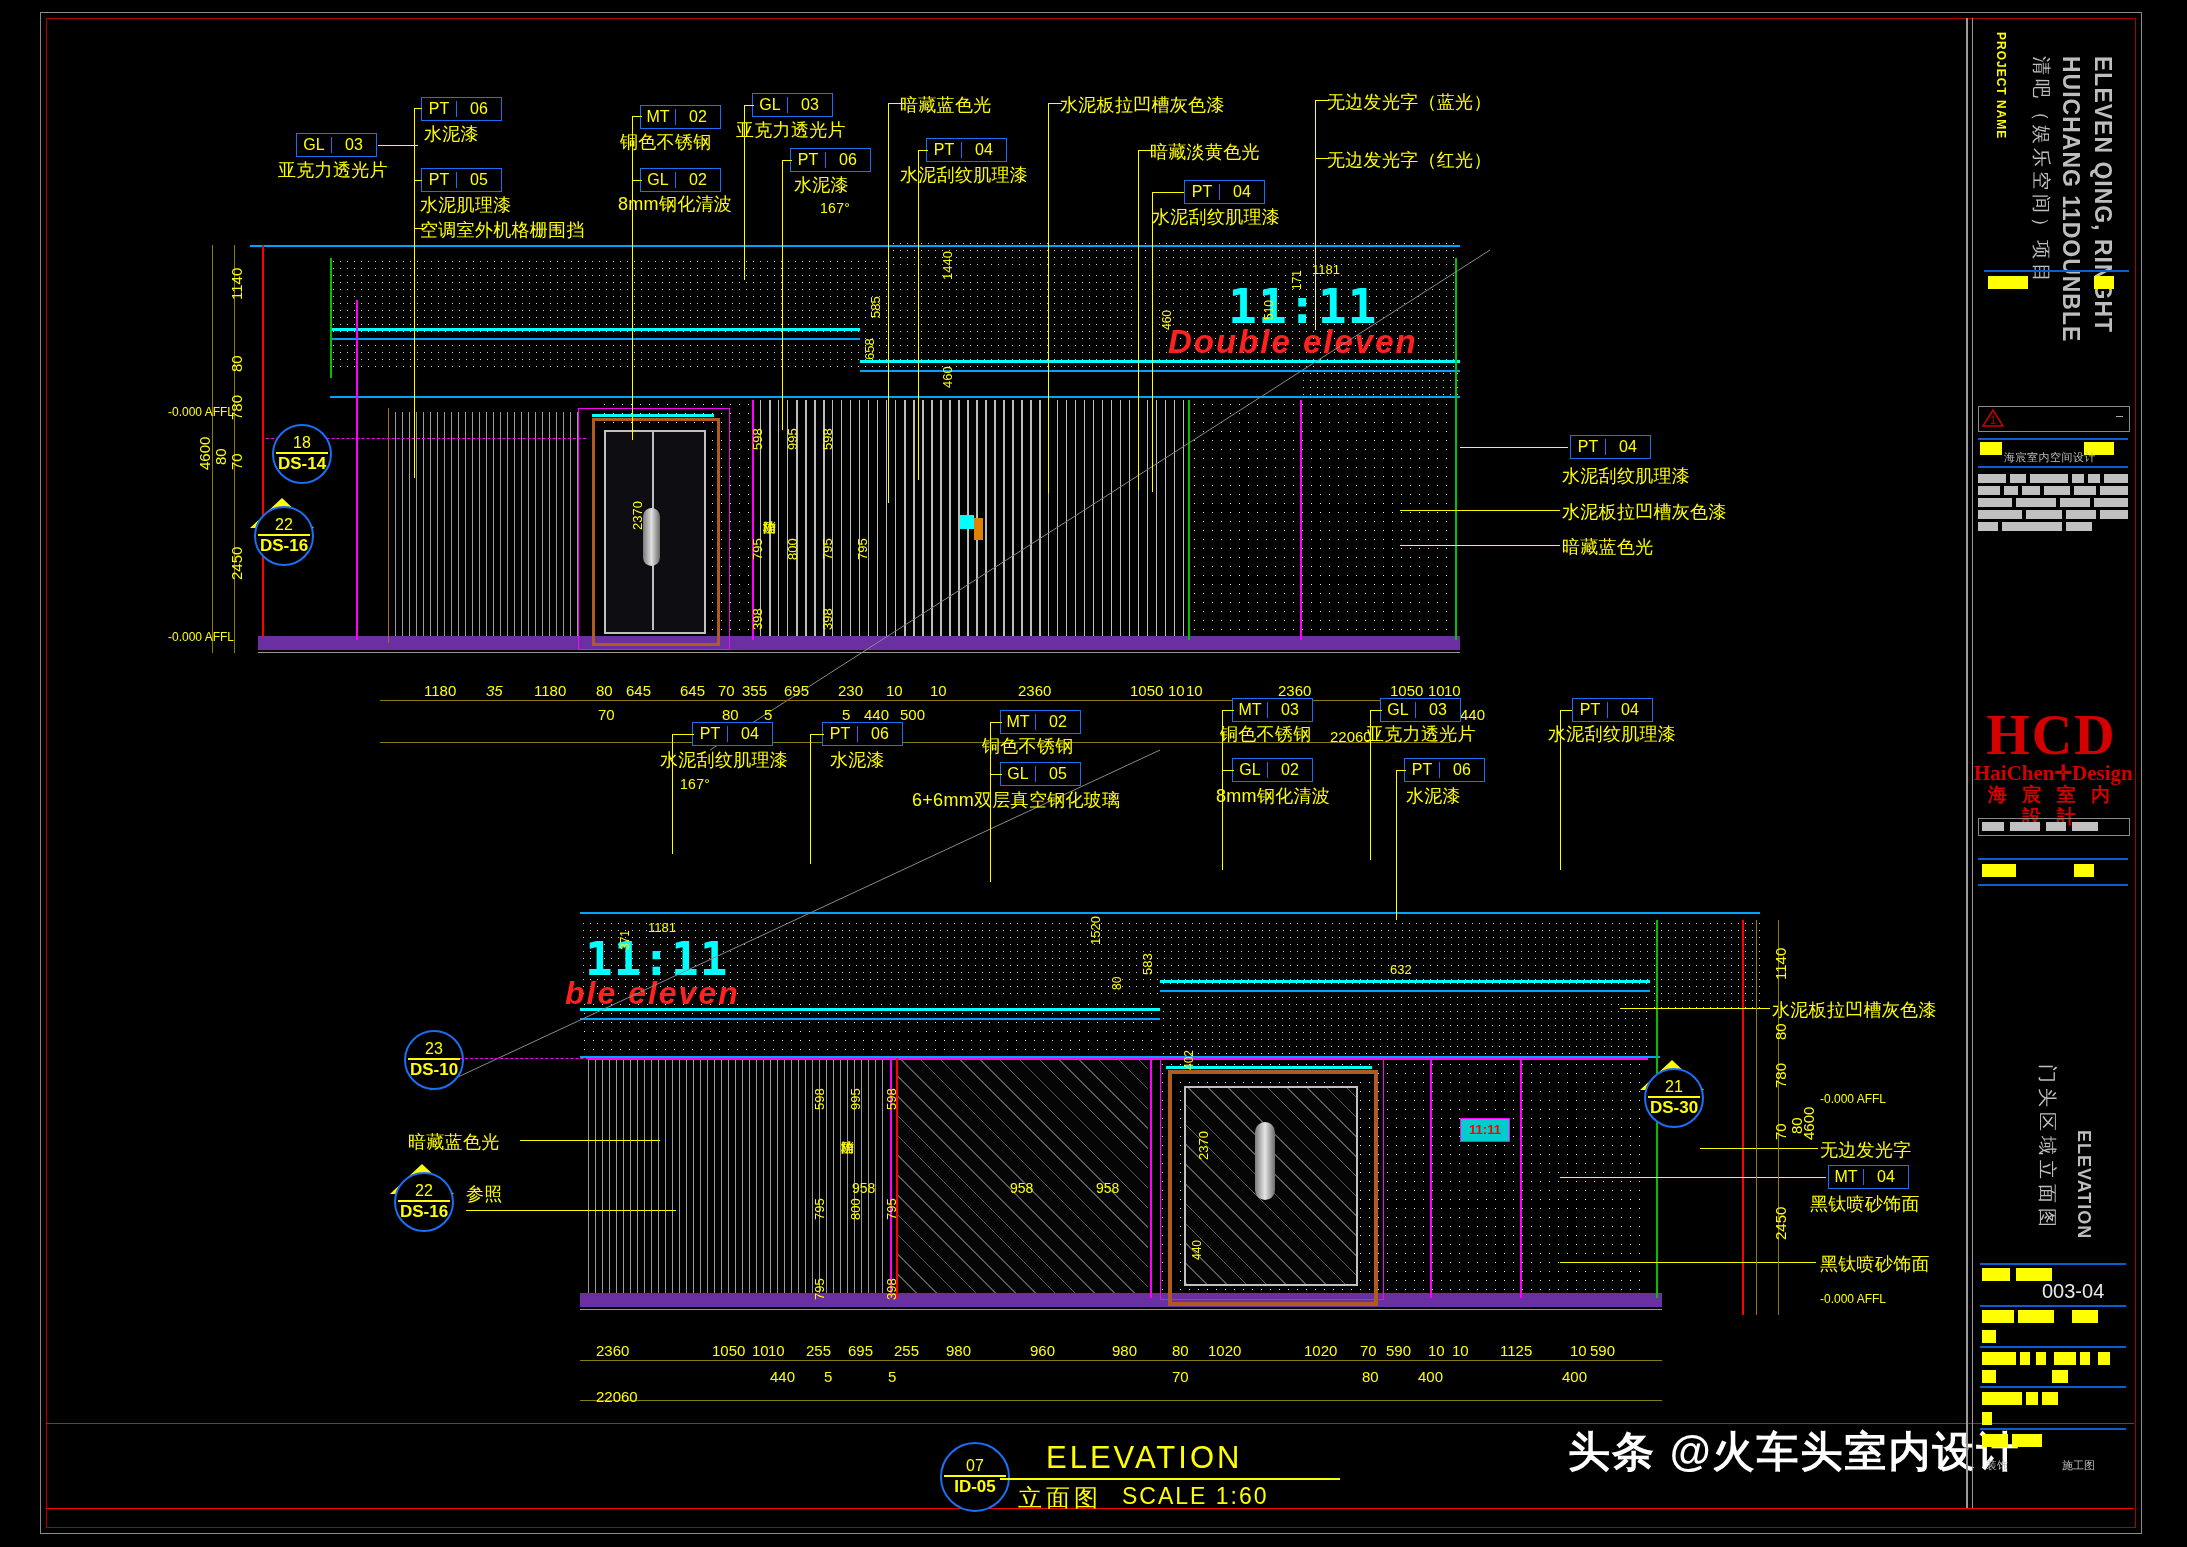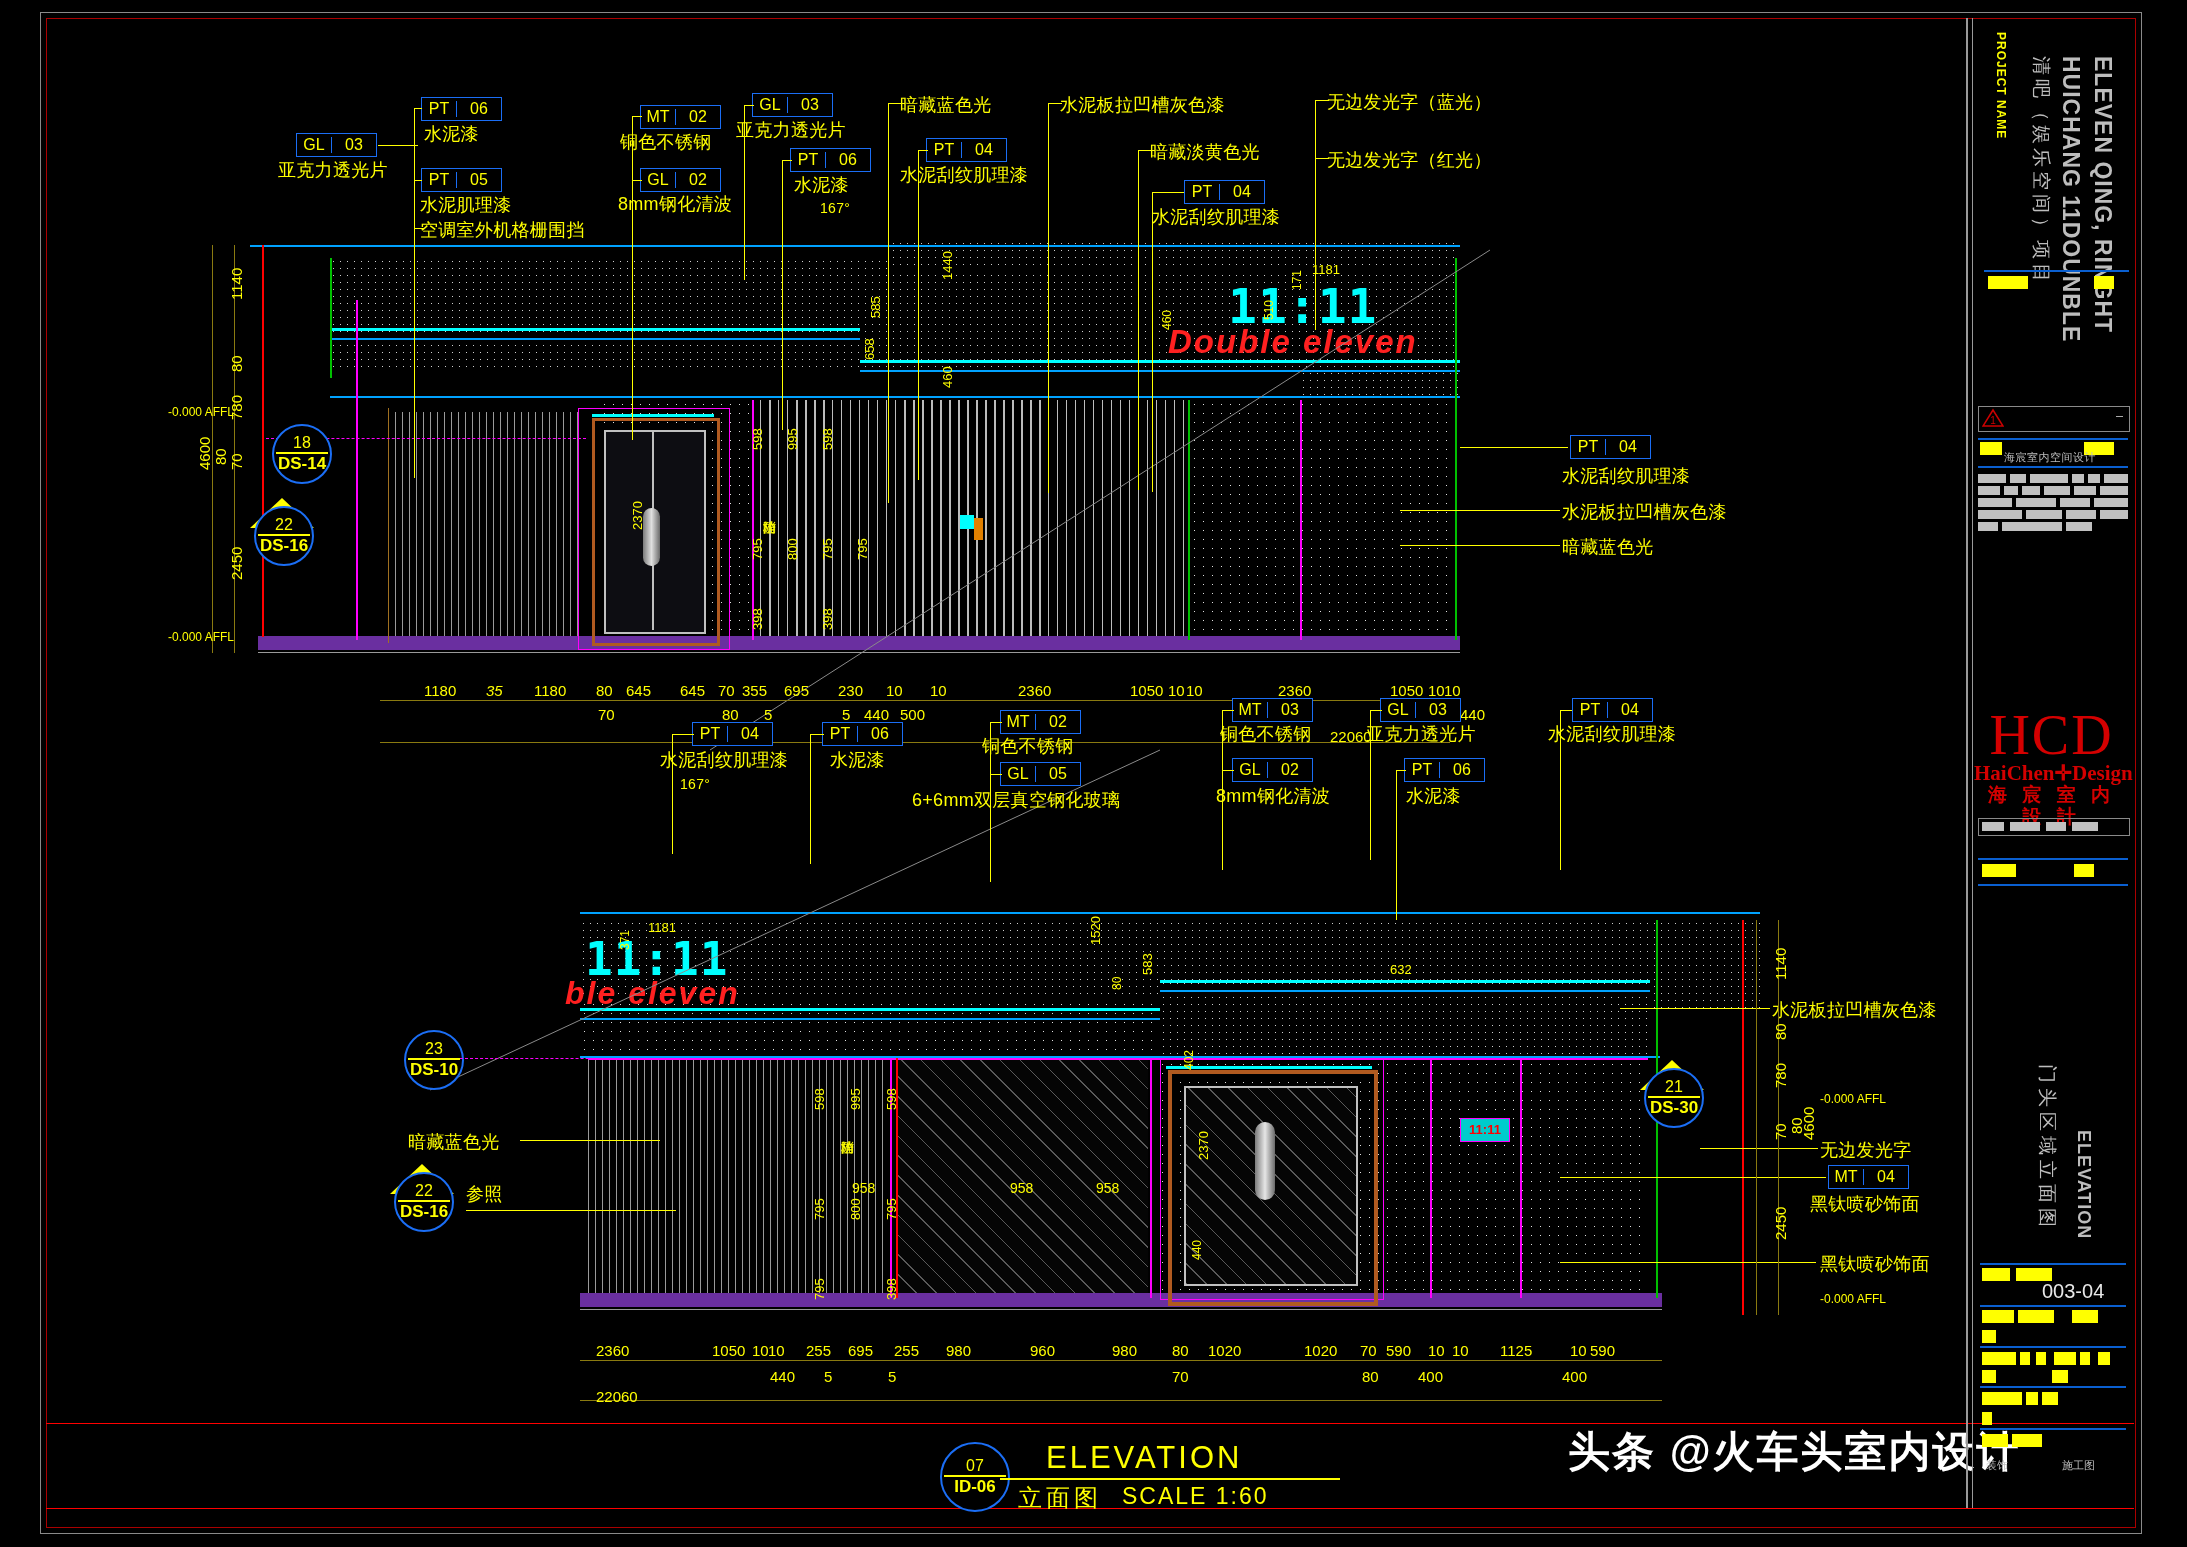--- a/index.html
+++ b/index.html
@@ -48,21 +48,21 @@
   .dashmag{border-top:1.5px dashed #ff00ff;}
   
   .sign-red{position:absolute;color:#ff2020;font-weight:bold;font-style:italic;letter-spacing:2px;}
   .sign-cyan{position:absolute;color:#00ffff;font-weight:bold;letter-spacing:1px;}
   .tb-vtext{position:absolute;transform:rotate(90deg);transform-origin:left top;white-space:nowrap;
             color:#bdbdbd;}
   .tb-rule{position:absolute;background:#0a5fd0;height:2px;}
   .tb-yel{position:absolute;background:#ffff00;height:13px;}
   .tb-gray{position:absolute;background:#c0c0c0;height:9px;}
   .hcd{position:absolute;text-align:center;}
-  .hcd .big{color:#d40000;font-size:56px;font-weight:normal;font-family:"Liberation Serif",serif;line-height:54px;letter-spacing:2px;}
+  .hcd .big{color:#d40000;font-size:56px;font-weight:bold;font-family:"Liberation Serif",serif;line-height:54px;letter-spacing:2px;}
   .hcd .mid{color:#d40000;font-size:21px;font-weight:bold;font-family:"Liberation Serif",serif;line-height:22px;}
   .hcd .sml{color:#d40000;font-size:19px;font-weight:bold;line-height:22px;letter-spacing:5px;}
   .wm{position:absolute;color:#fff;font-weight:bold;white-space:nowrap;}
   .bt{position:absolute;color:#ffff00;}
   .frame{position:absolute;border:1px solid #8a8a8a;}
 </style>
 </head>
 <body>
 
 <div class="cad">
@@ -518,21 +518,21 @@
     <div class="dim" style="left:1418px;top:628px;">400</div>
     <div class="dim" style="left:1562px;top:628px;">400</div>
     <div class="dim" style="left:596px;top:648px;">22060</div>
   </div>
 
   <div class="abs redline" style="left:46px;top:1423px;width:2088px;height:1px;"></div>
   <div class="abs redline" style="left:46px;top:1508px;width:2088px;height:1px;"></div>
   <div class="bubble" style="left:940px;top:1442px;width:66px;height:66px;">
     <span class="top">07</span>
     <span class="bar" style="width:62px;"></span>
-    <span class="bot">ID-06</span>
+    <span class="bot">ID-05</span>
   </div>
   <div class="abs" style="left:1046px;top:1440px;font-size:31px;letter-spacing:3px;color:#ffff00;">ELEVATION</div>
   <div class="abs ylline" style="left:1000px;top:1478px;width:340px;height:2px;"></div>
   <div class="abs" style="left:1018px;top:1482px;font-size:24px;letter-spacing:4px;color:#ffff00;">立面图</div>
   <div class="abs" style="left:1122px;top:1483px;font-size:23px;letter-spacing:2px;color:#ffff00;">SCALE  1:60</div>
 
   <div class="wm" style="left:1568px;top:1424px;font-size:42px;letter-spacing:2px;">头条 @火车头室内设计</div>
 
   <div class="abs" style="left:1966px;top:18px;width:168px;height:1490px;">
     <div class="abs" style="left:0;top:0;width:2px;height:1490px;background:#9a9a9a;"></div>

